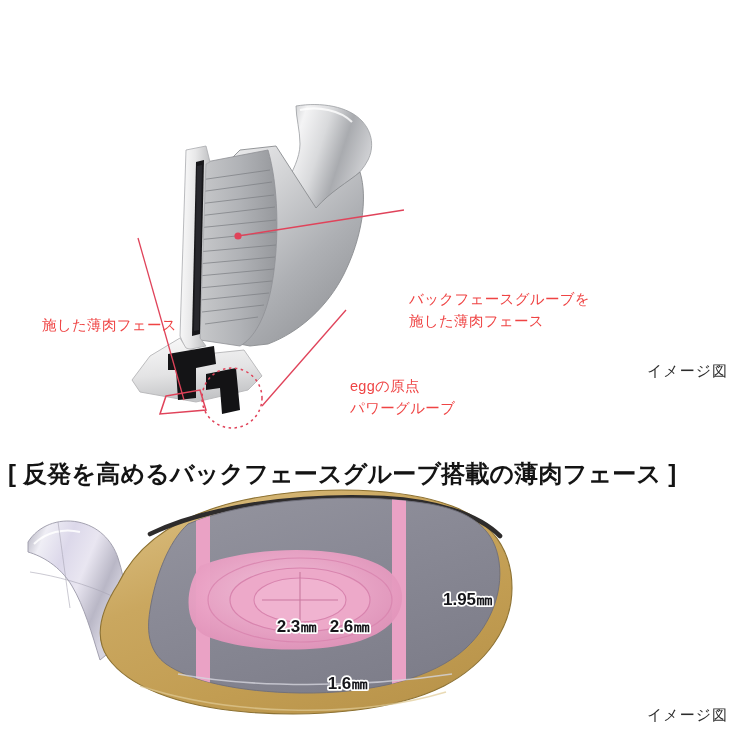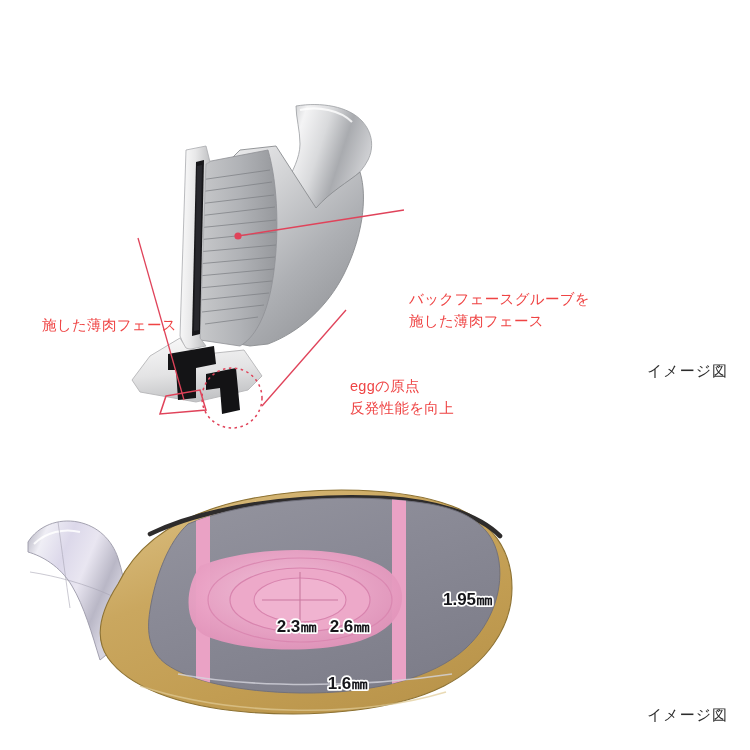--- a/index.html
+++ b/index.html
@@ -188,26 +188,27 @@
       <span class="line">施した薄肉フェース</span>
     </div>
 
     <div class="annotation" id="anno-backface">
       <span class="line">バックフェースグルーブを</span>
       <span class="line">施した薄肉フェース</span>
     </div>
 
     <div class="annotation" id="anno-power">
       <span class="line">eggの原点</span>
-      <span class="line">反発性能を向上</span>
+      <span class="line">パワーグルーブ</span>
     </div>
   </div>
 
   <div class="figure-caption" id="caption-1">イメージ図</div>
 
+  <h2 class="section-heading" id="heading-2">[ 反発を高めるバックフェースグルーブ搭載の薄肉フェース ]</h2>
 
   <div class="figure" id="figure-2">
 
     <svg class="fig-svg" width="750" height="250" viewBox="0 0 750 250">
       <defs>
         <linearGradient id="hosel2Grad" x1="0" y1="0" x2="0.9" y2="0.5">
           <stop offset="0%" stop-color="#a9a8b6"></stop>
           <stop offset="18%" stop-color="#efeef5"></stop>
           <stop offset="40%" stop-color="#dcd8ea"></stop>
           <stop offset="62%" stop-color="#e9e6f1"></stop>

